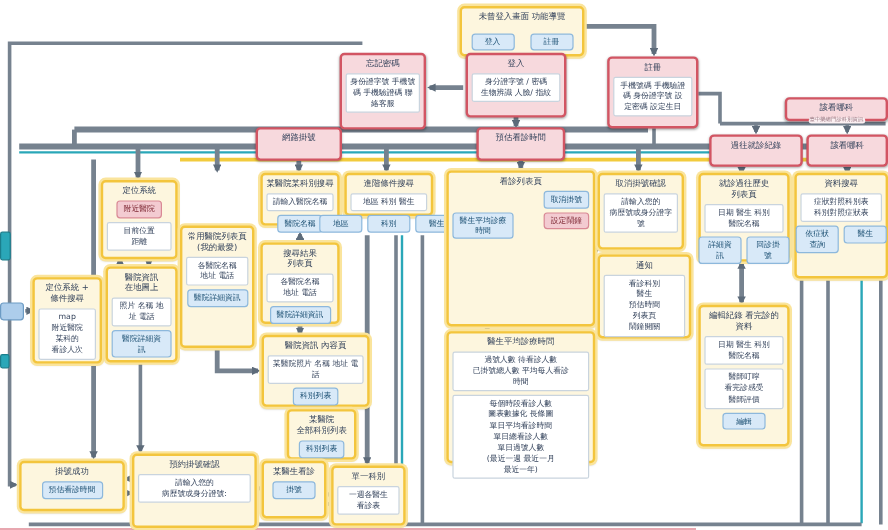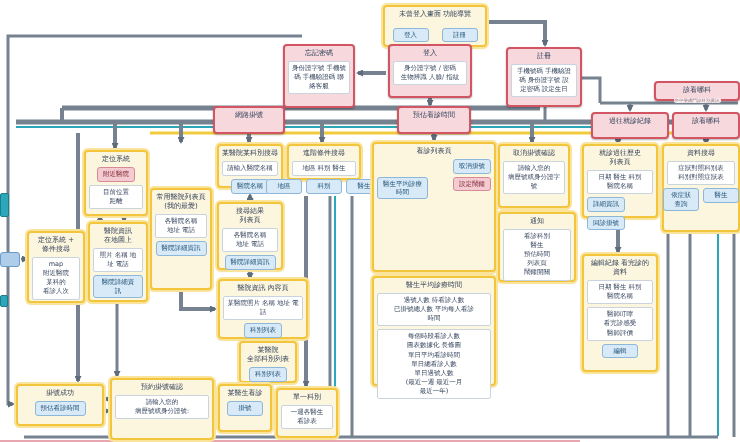--- a/index.html
+++ b/index.html
@@ -208,21 +208,21 @@
         <div>鬧鐘開關</div>
       </div>
     </div>
     <div class="node yellow" style="left: 582px; top: 144px; width: 76px; height: 74px;">
       <div class="title">就診過往歷史
 列表頁</div>
       <div class="panel">
         <div>日期 醫生 科別</div>
         <div>醫院名稱</div>
       </div>
-      <div class="btnrow" style=" flex-direction: column;">
+      <div class="btnrow" style="justify-content: center;">
         <div class="btn">詳細資訊</div>
         <div class="btn">回診掛號</div>
       </div>
     </div>
     <div class="node yellow" style="left: 662px; top: 144px; width: 78px; height: 88px;">
       <div class="title">資料搜尋</div>
       <div class="panel">
         <div>症狀對照科別表</div>
         <div>科別對照症狀表</div>
       </div>

